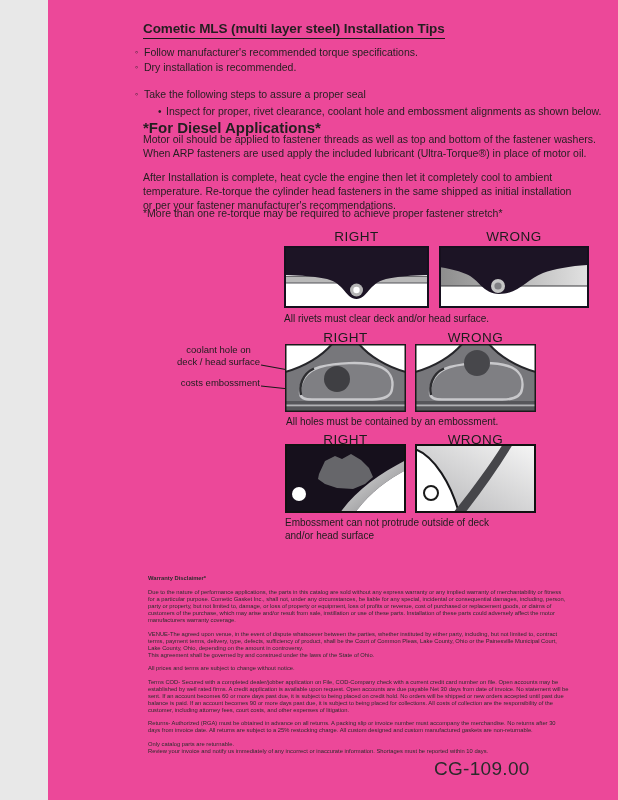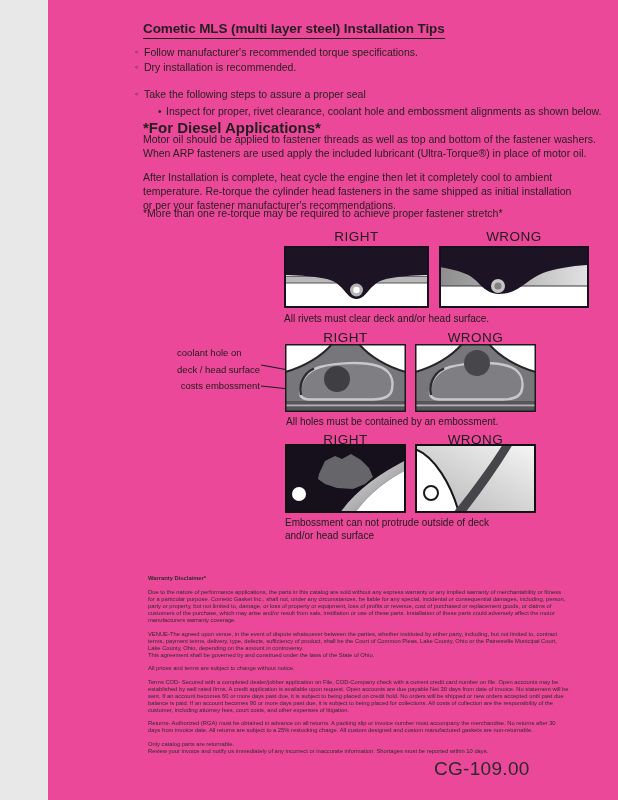--- a/index.html
+++ b/index.html
@@ -18,21 +18,21 @@
     border-bottom:1.6px solid #1a1a1a;padding-bottom:2px;
     white-space:nowrap;
   }
   .body-txt{font-size:10.5px;line-height:14px;white-space:pre-line;}
   .bullet-row{position:absolute;font-size:10.5px;line-height:13px;white-space:nowrap;}
   .marker{display:inline-block;width:9px;font-size:9px;vertical-align:1px;}
   .sub-marker{display:inline-block;width:8px;font-size:10px;}
   .sec-head{font-size:15px;font-weight:bold;}
   .diag-label{font-size:13.5px;letter-spacing:0.5px;text-align:center;color:#1c1c1c;}
   .caption{font-size:10px;line-height:13px;white-space:pre-line;color:#1c1c1c;}
-  .callout{font-size:9.5px;line-height:17px;text-align:left;white-space:pre-line;color:#1c1c1c;}
+  .callout{font-size:9.5px;line-height:12px;text-align:center;white-space:pre-line;color:#1c1c1c;}
   .legal{font-size:5.8px;line-height:7px;width:421px;color:#2c2c2c;}
   .legal p{margin:0 0 6.5px 0;white-space:pre-line;}
   .legal .lhead{font-weight:bold;margin-bottom:7px;}
   .footer{font-size:19px;letter-spacing:0.3px;color:#2a2a2a;}
   svg{display:block;}
 </style>
 </head>
 <body>
 
 <div id="page">

